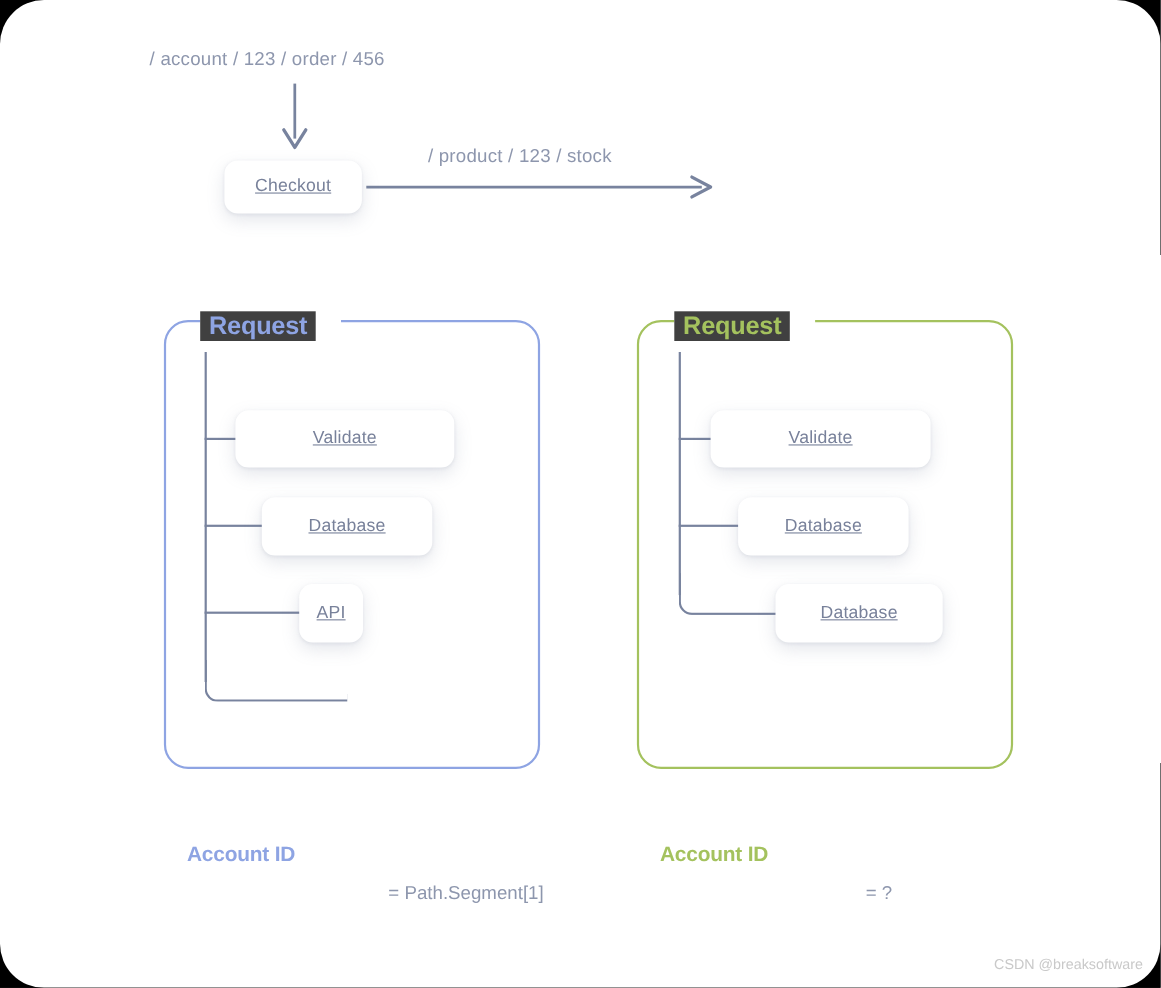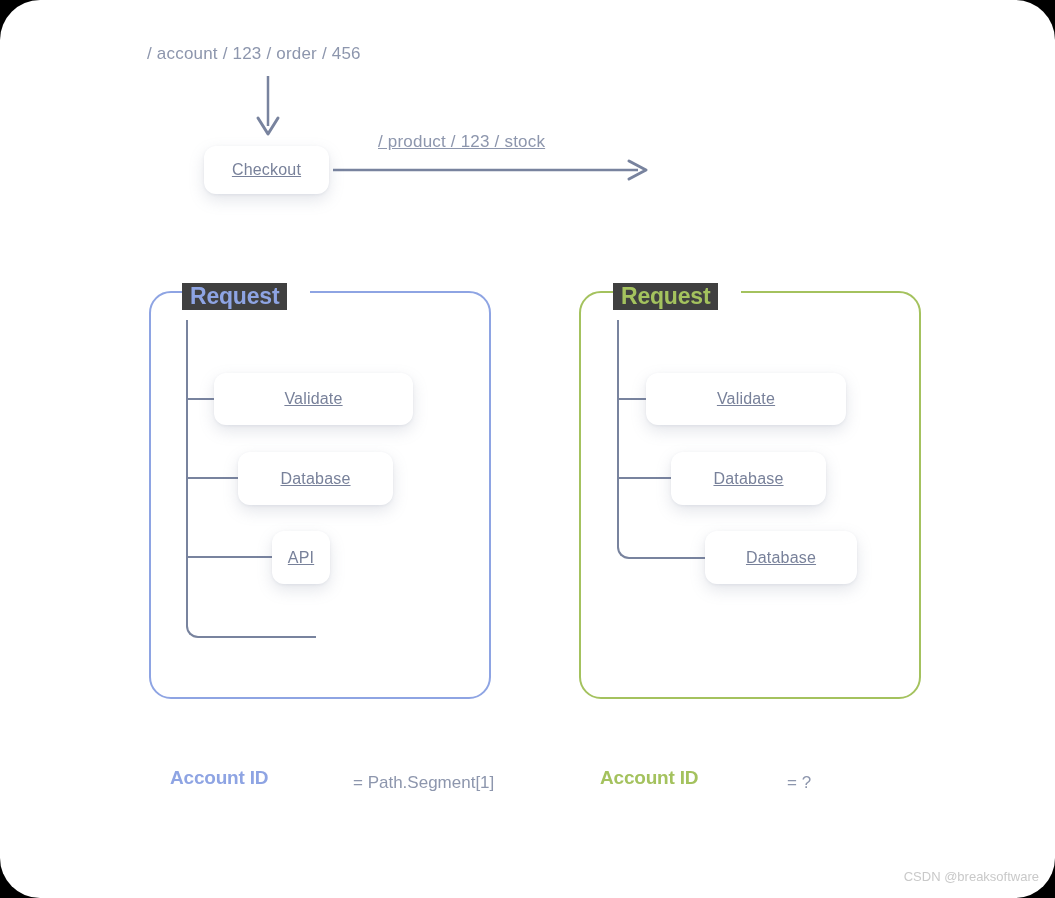--- a/index.html
+++ b/index.html
@@ -100,49 +100,50 @@
     font-size: 19px;
     font-weight: bold;
     letter-spacing: -0.2px;
     white-space: nowrap;
   }
   .legend-val {
     position: absolute;
     font-size: 17px;
     color: #8d96ad;
     white-space: nowrap;
+    margin-top: 29px;
   }
 
   
   .watermark {
     position: absolute;
     right: 16px;
     bottom: 14px;
     font-size: 13px;
     color: #c9c9c9;
     white-space: nowrap;
   }
 </style>
 </head>
 <body>
 
 <div id="page">
 
-  <div class="path-label" style="left:147px; top:44px;">/ account / 123 / order / 456</div>
+  <div class="path-label" style="left:136px; top:44px;">/ account / 123 / order / 456</div>
 
   <svg class="arrow-svg" style="left:255px; top:74px;" width="26" height="64" viewBox="0 0 26 64">
     <line x1="13" y1="2" x2="13" y2="52" stroke="#78839e" stroke-width="2.5"></line>
     <path d="M3 44 L13 60 L23 44" fill="none" stroke="#78839e" stroke-width="3" stroke-linecap="round" stroke-linejoin="round"></path>
   </svg>
 
   <div class="card" style="left:204px; top:146px; width:125px; height:48px;">
     <span>Checkout</span>
   </div>
 
-  <div class="path-label" style="left:378px; top:132px;text-decoration:underline;">/ product / 123 / stock</div>
+  <div class="path-label" style="left:389px; top:132px;">/ product / 123 / stock</div>
 
   <svg class="arrow-svg" style="left:333px; top:158px;" width="318" height="24" viewBox="0 0 318 24">
     <line x1="0" y1="12" x2="305" y2="12" stroke="#78839e" stroke-width="2.5"></line>
     <path d="M296 3 L313 12 L296 21" fill="none" stroke="#78839e" stroke-width="3" stroke-linecap="round" stroke-linejoin="round"></path>
   </svg>
 
 
   <div class="panel" style="left:149px; top:291px; width:342px; height:408px; border-color:#8ea4e3;"></div>
   <div class="panel-title-mask" style="left:182px; top:288px; width:128px;"></div>
   <div class="panel-title" style="left:182px; top:283px; color:#8ea4e3;">Request</div>

